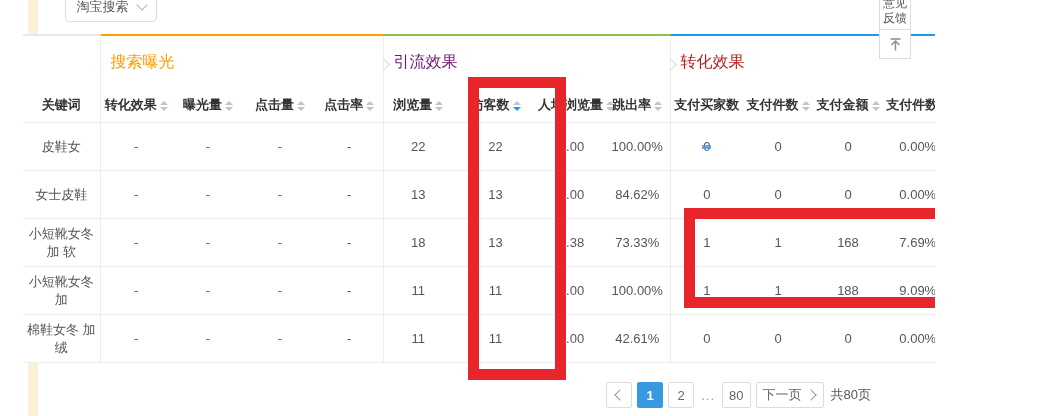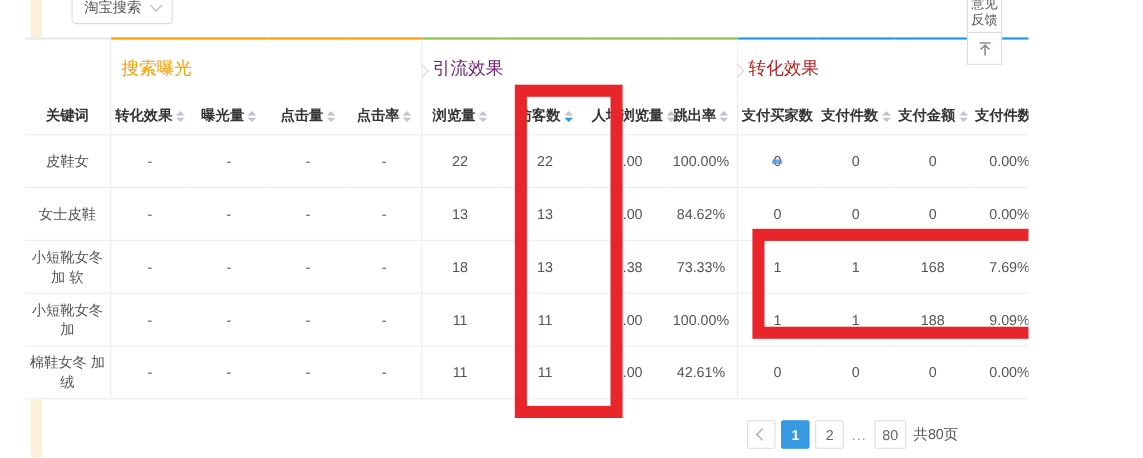--- a/index.html
+++ b/index.html
@@ -245,20 +245,24 @@
   </table>
 
   <div class="pagination" id="pagination">
       <div class="pg-btn">
         <span class="pg-chev left"></span>
       </div>
       <div class="pg-btn active">1</div>
       <div class="pg-btn">2</div>
       <div class="pg-ellipsis">...</div>
       <div class="pg-btn">80</div>
+      <div class="pg-btn">
+        <span>下一页</span>
+        <span class="pg-chev right"></span>
+      </div>
       <div class="pg-total">共80页</div>
     </div>
 
   <div class="float-widget">
     <div class="feedback-box">
       <span>意见</span>
       <span>反馈</span>
     </div>
     <div class="top-box">
       <svg width="15" height="15" viewBox="0 0 15 15">

